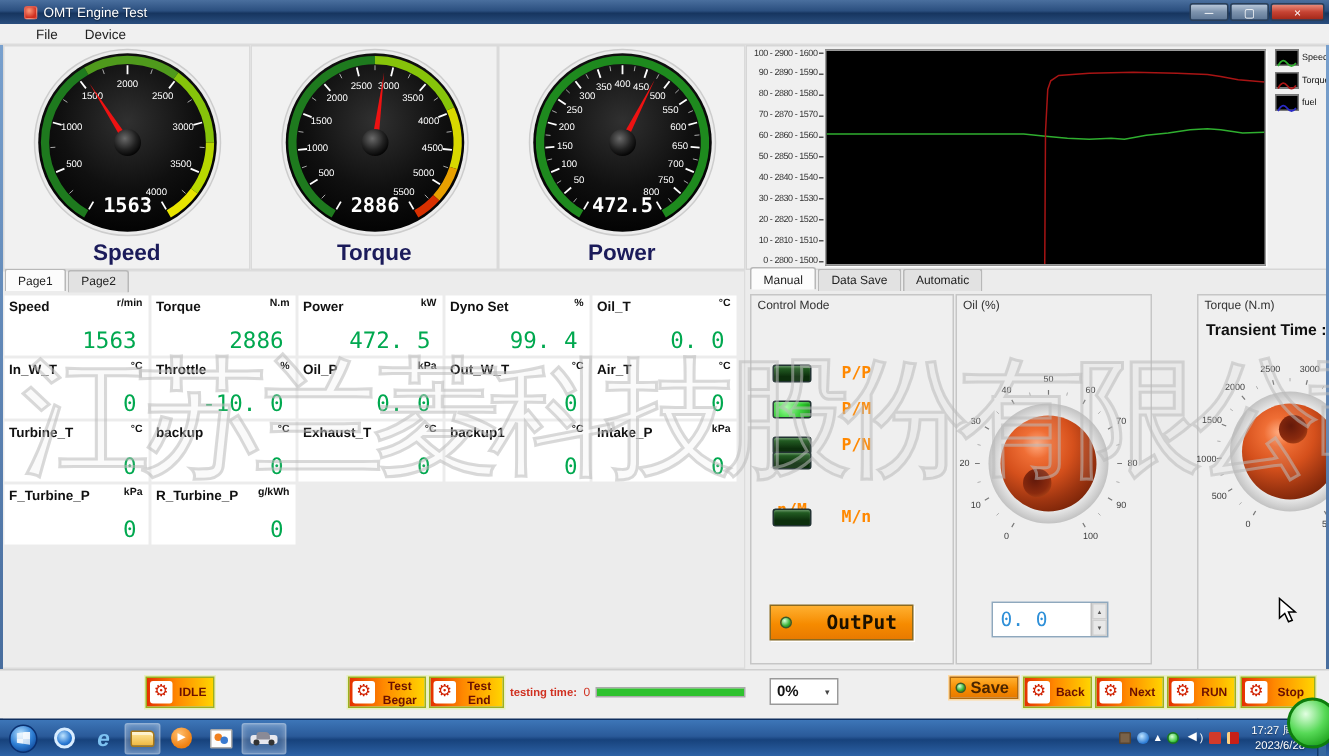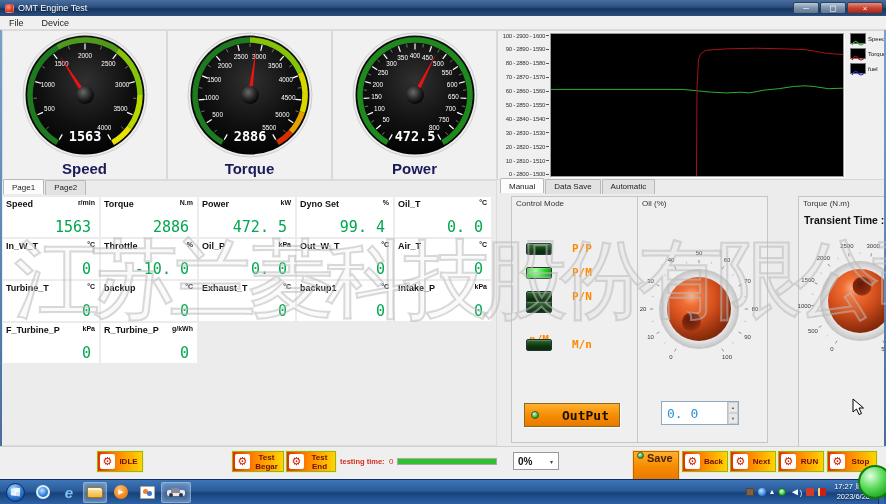--- a/index.html
+++ b/index.html
@@ -2,30 +2,30 @@
 <html><head>
 <meta charset="utf-8">
 <style>
   * { margin:0; padding:0; box-sizing:border-box; }
   html,body { width:886px; height:504px; overflow:hidden; }
   body { position:relative; font-family:"Liberation Sans", sans-serif; background:#ececec; }
 
   
   .titlebar { position:absolute; left:0; top:0; width:886px; height:16px;
     background:linear-gradient(180deg,#4a6f9e 0%,#2b4f7f 45%,#16355f 55%,#2a4e7e 100%);
-    display:flex; align-items:center; z-index:10; }
+    display:flex; align-items:center; z-index:10;padding-left:11px; }
   .title-icon { width:9px; height:9px; margin:0 4px 0 5px; border-radius:2px;
     background:radial-gradient(circle at 35% 30%,#ff9a7a,#d03020 70%); border:1px solid #fff3; }
   .title-text { color:#fff; font-size:9px; text-shadow:0 1px 1px #0008; }
   .winbtns { margin-left:auto; display:flex; margin-right:3px; gap:1px; }
   .winbtn { width:26px; height:12px; font-size:8px; line-height:11px; text-align:center; color:#fff;
     background:linear-gradient(180deg,#b9c8da,#7d93ad 50%,#5f7896); border:1px solid #2a3f58; border-radius:2px; }
   .winbtn.close { width:36px; background:linear-gradient(180deg,#e98e7d,#c64333 50%,#a32819); }
   .menubar { position:absolute; left:0; top:16px; width:886px; height:14px; background:#f0f0f0;
-    border-bottom:1px solid #dcdcdc; display:flex; align-items:center; gap:18px; padding-left:9px; z-index:9;}
+    border-bottom:1px solid #dcdcdc; display:flex; align-items:center; gap:18px; padding-left:24px; z-index:9;}
   .menu-item { font-size:9px; color:#222; }
   .edge { position:absolute; top:16px; width:2px; height:463px; z-index:8;
     background:linear-gradient(180deg,#7aa2cf,#44699a); }
 
   
   .gauges { position:absolute; left:2px; top:30px; width:495px; height:150px; display:flex; }
   .gauge-panel { flex:1; background:#f1f1f1; border:1px solid #dadada; position:relative; text-align:center; }
   .gauge-panel svg { margin-top:1px; }
   .gauge-label { position:absolute; bottom:2px; left:0; right:0; font-size:15px; font-weight:bold; color:#1b1b5a; }
 
@@ -55,21 +55,21 @@
   .cell { background:#fff; position:relative; }
   .cell-label { position:absolute; left:3px; top:2px; font-size:9px; font-weight:bold; color:#111; }
   .cell-unit { position:absolute; right:4px; top:2px; font-size:7px; font-weight:bold; color:#111; }
   .cell-value { position:absolute; right:8px; bottom:1px; font-size:15px; color:#00a84f;
     font-family:"DejaVu Sans Mono", monospace; }
 
   
   .ctl-sec { position:absolute; left:497px; top:180px; width:389px; height:266px; background:#ececec; }
   .group { position:absolute; background:#efefef; border:1px solid #c6c6c6; }
   .group-title { font-size:8px; color:#333; padding:2px 0 0 4px; }
-  .g-ctl { left:3px; top:16px; width:136px; height:247px;margin-left:11px; }
+  .g-ctl { left:3px; top:16px; width:136px; height:247px; }
   .g-oil { left:140px; top:16px; width:131px; height:247px; }
   .g-trq { left:273px; top:16px; width:112px; height:300px;margin-left:28px; }
   .mode-row { position:absolute; left:14px; display:flex; align-items:center; gap:20px; }
   .led { width:26px; height:12px; border:1px solid #233; border-radius:2px;
     background:linear-gradient(180deg,#2a6b2a,#0c2e0c 70%); box-shadow:inset 0 1px 1px #ffffff40; }
   .led.on { background:radial-gradient(circle at 35% 35%,#a6ffa6,#2ed32e 55%,#119111); }
   .mode-label { font-size:11px; font-weight:bold; color:#ff8800; font-family:"DejaVu Sans Mono", monospace; }
   .output-btn { position:absolute; left:12px; top:206px; width:96px; height:24px;
     background:linear-gradient(180deg,#ffb030,#f68b00 55%,#e87a00); border:1px solid #8a6a20;
     box-shadow:1px 1px 0 #fff; display:flex; align-items:center;gap:18px; }
@@ -91,21 +91,21 @@
     color:#fff; font-size:15px; font-weight:bold; text-align:center; line-height:25px; }
 
   
   .bottombar { position:absolute; left:0; top:446px; width:886px; height:33px; background:#efefef;
     border-top:1px solid #cfcfcf; z-index:9; }
   .gear-btn { position:absolute; top:4px; height:21px; display:flex; align-items:center;
     background:linear-gradient(90deg,#e53000,#ff8800 45%,#ffd400); border:1px solid #9cb020; box-shadow:0 0 0 1px #e8f0c0; }
   .gear-ico { width:15px; height:15px; background:#fff; border-radius:2px; margin-left:2px;
     color:#d02000; font-size:11px; line-height:14px; text-align:center; }
   .gear-text { flex:1; text-align:center; font-size:8px; font-weight:bold; color:#6b1000; padding:0 3px; }
-  .save-btn { position:absolute; left:633px; top:4px; width:46px; height:29px; display:flex; 
+  .save-btn { position:absolute; left:633px; top:4px; width:46px; height:15px; display:flex; align-items:center;
     background:linear-gradient(180deg,#ffb030,#f68b00 55%,#e87a00); border:1px solid #b06a10; box-shadow:0 0 0 1px #ffd9a0; }
   .save-led { width:7px; height:7px; border-radius:50%; margin:0 3px;
     background:radial-gradient(circle at 35% 30%,#d8ffd8,#37b337 60%,#147714); border:1px solid #3a5a2a; }
   .save-text { font-size:11px; font-weight:bold; color:#4a2500; }
   .testing-label { position:absolute; left:340px; top:10px; font-size:7.5px; font-weight:bold; color:#d03020; }
   .testing-val { position:absolute; left:389px; top:10px; font-size:8px; color:#d03020; }
   .progress { position:absolute; left:397px; top:11px; width:100px; height:7px; background:#fff;
     border:1px solid #aaa; }
   .progress-fill { height:100%; width:100%; background:#2ec22e; }
   .pct-combo { position:absolute; left:513px; top:5px; width:46px; height:18px; background:#fff;

